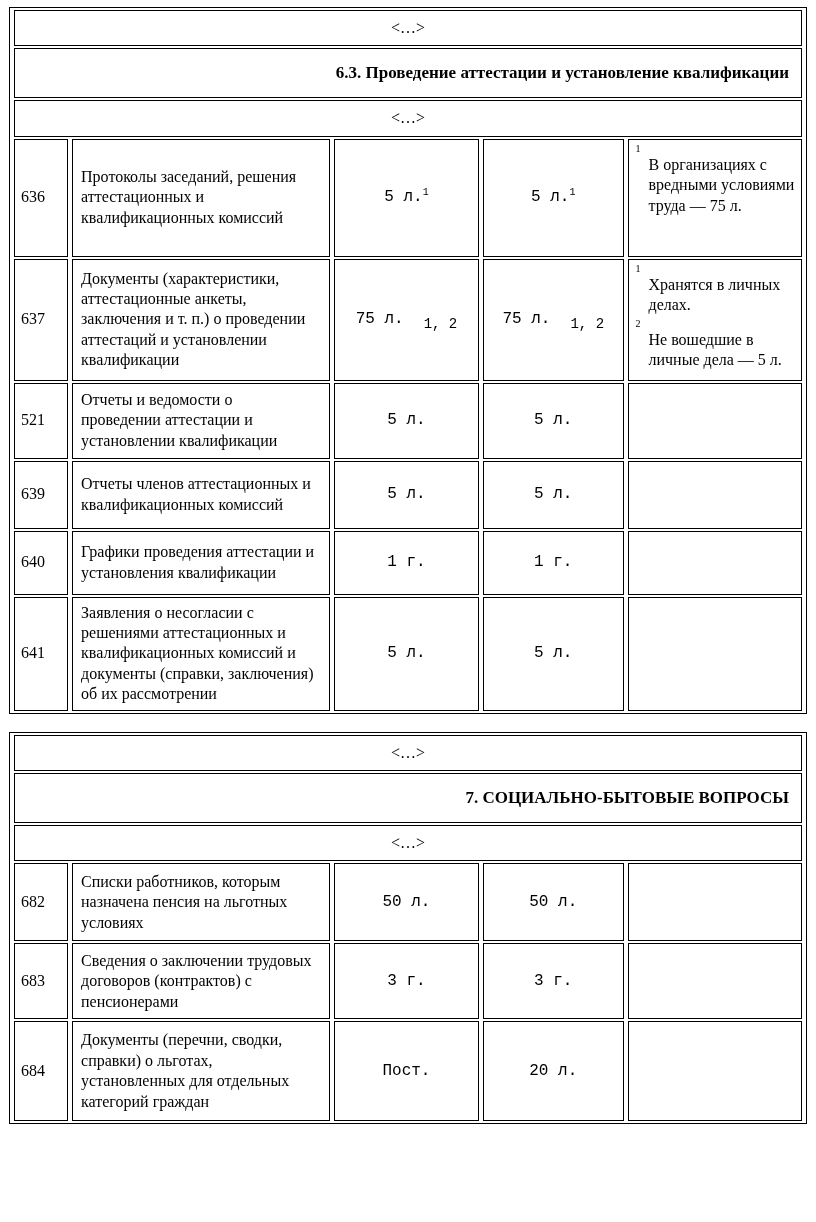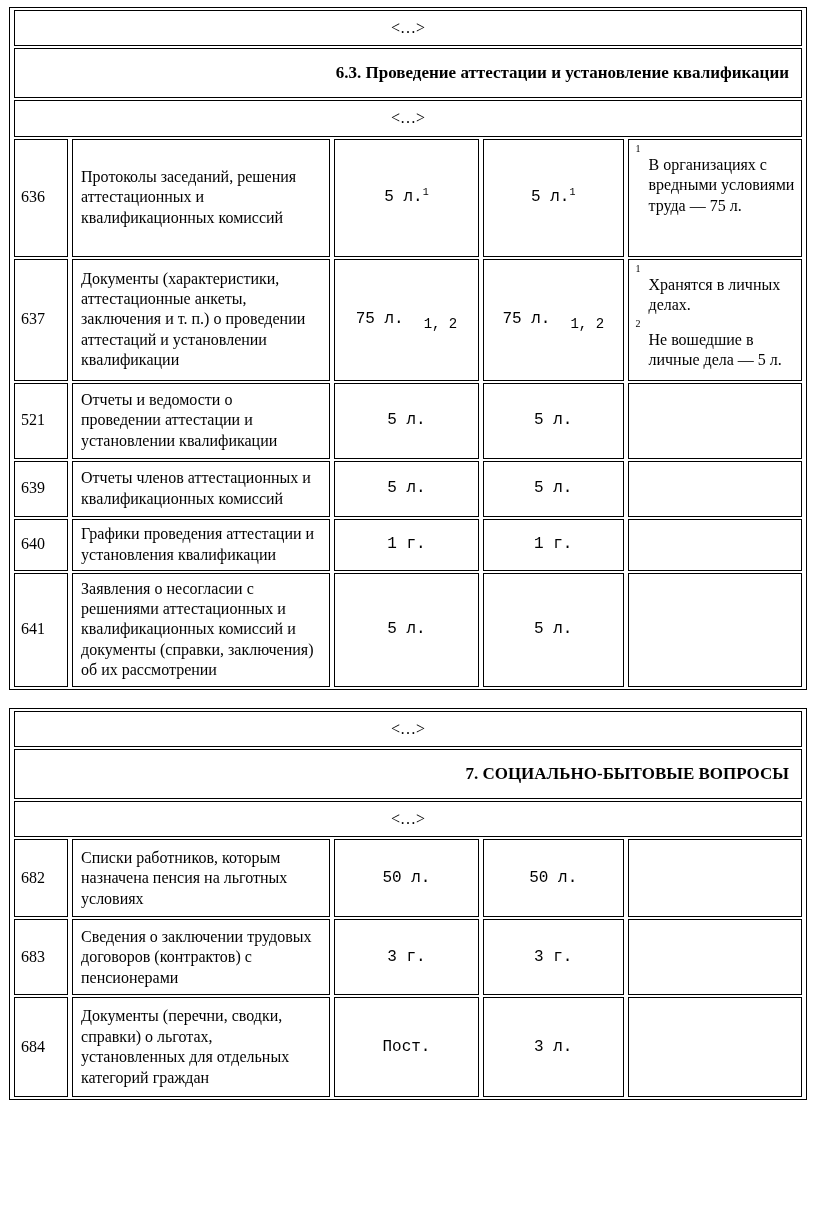--- a/index.html
+++ b/index.html
@@ -125,29 +125,29 @@
     </tr>
 
     <tr style="height:76px">
       <td class="num-cell">521</td>
       <td class="title-cell">Отчеты и ведомости о проведении аттестации и установлении квалификации</td>
       <td class="term-cell">5 л.</td>
       <td class="term-cell">5 л.</td>
       <td class="notes-cell"></td>
     </tr>
 
-    <tr style="height:56px">
+    <tr style="height:68px">
       <td class="num-cell">639</td>
       <td class="title-cell">Отчеты членов аттестационных и квалификационных комиссий</td>
       <td class="term-cell">5 л.</td>
       <td class="term-cell">5 л.</td>
       <td class="notes-cell"></td>
     </tr>
 
-    <tr style="height:52px">
+    <tr style="height:64px">
       <td class="num-cell">640</td>
       <td class="title-cell">Графики проведения аттестации и установления квалификации</td>
       <td class="term-cell">1 г.</td>
       <td class="term-cell">1 г.</td>
       <td class="notes-cell"></td>
     </tr>
 
     <tr style="height:114px">
       <td class="num-cell">641</td>
       <td class="title-cell">Заявления о несогласии с решениями аттестационных и квалификационных комиссий и документы (справки, заключения) об их рассмотрении</td>
@@ -194,19 +194,19 @@
       <td class="title-cell">Сведения о заключении трудовых договоров (контрактов)  с пенсионерами</td>
       <td class="term-cell">3 г.</td>
       <td class="term-cell">3 г.</td>
       <td class="notes-cell"></td>
     </tr>
 
     <tr style="height:100px">
       <td class="num-cell">684</td>
       <td class="title-cell">Документы (перечни, сводки, справки) о льготах, установленных для отдельных категорий граждан</td>
       <td class="term-cell">Пост.</td>
-      <td class="term-cell">3 л.</td>
+      <td class="term-cell">20 л.</td>
       <td class="notes-cell"></td>
     </tr>
   </tbody>
     </table>
 
 </div>
 
 </body></html>

